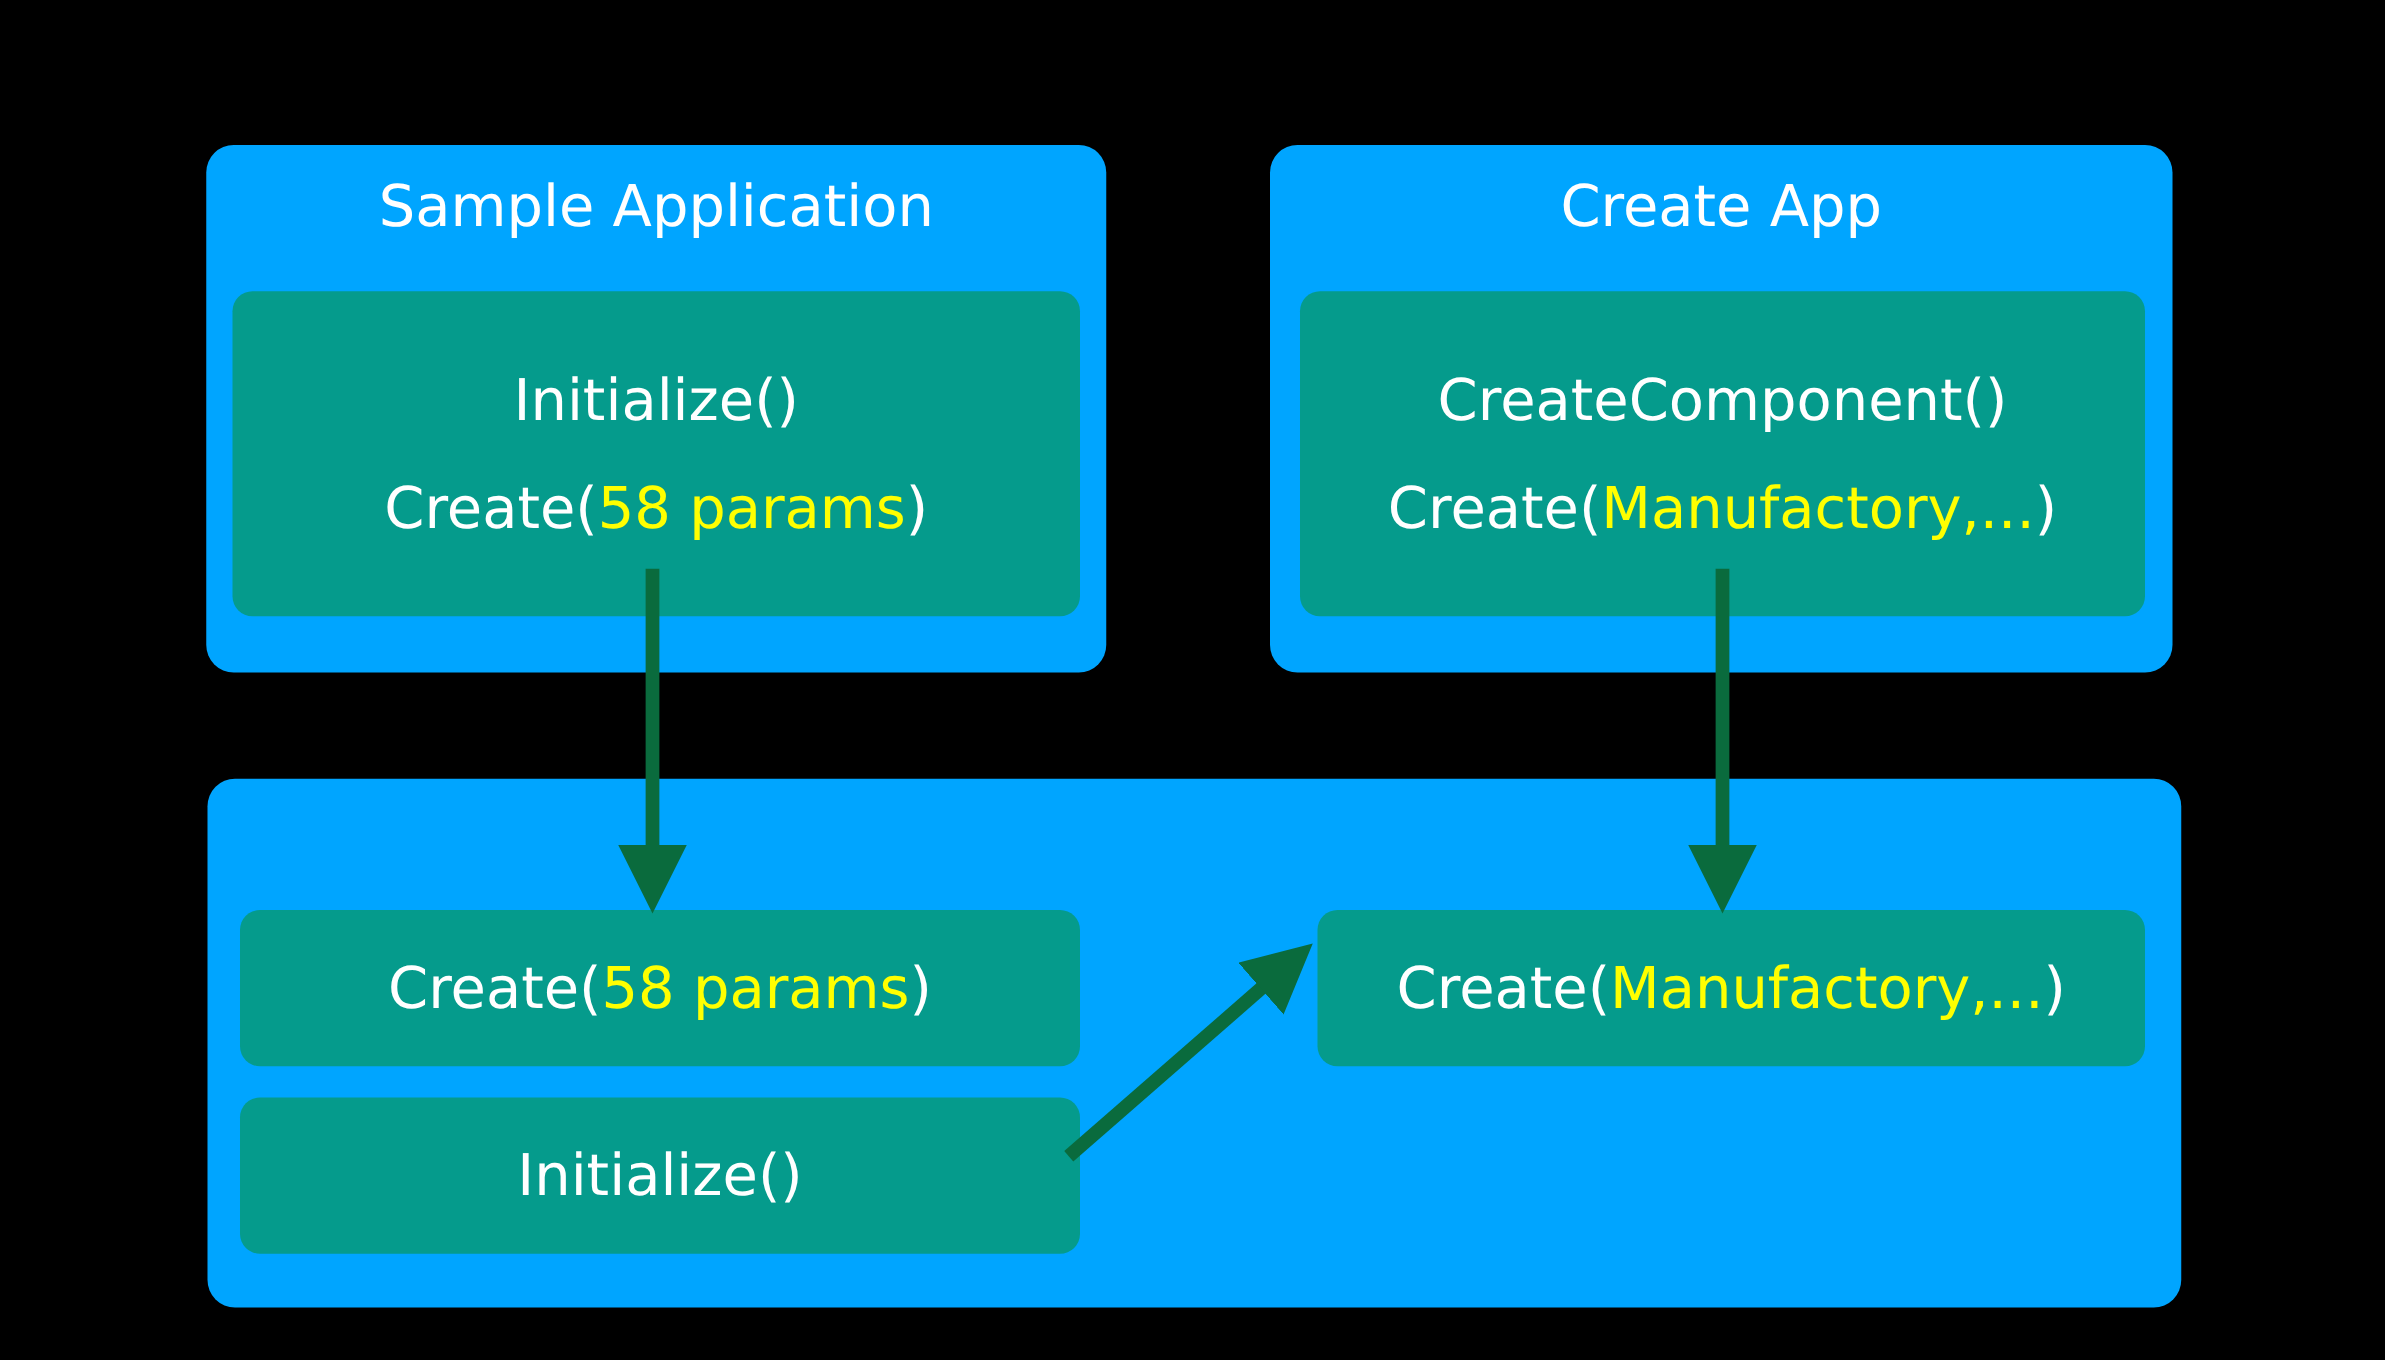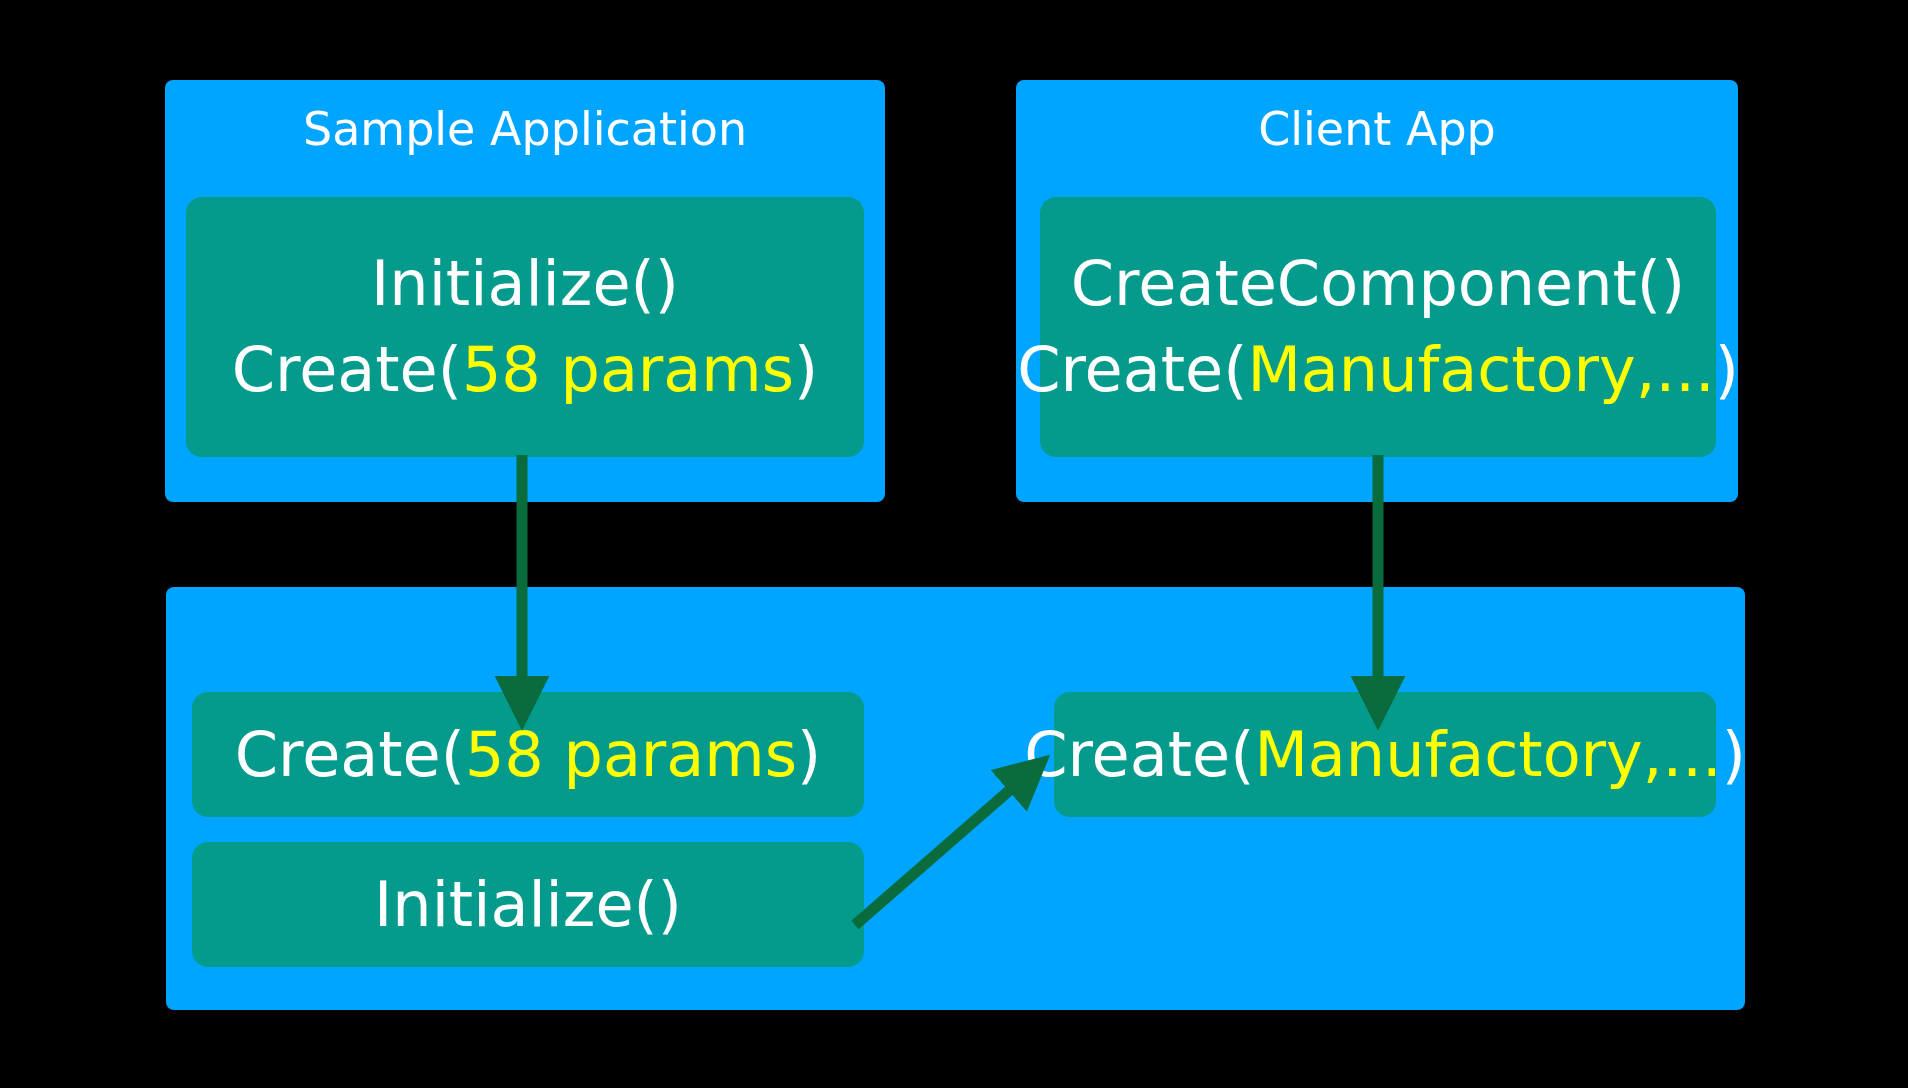--- a/index.html
+++ b/index.html
@@ -2,22 +2,23 @@
 <html><head>
 <meta charset="utf-8">
 <style>
   html,body{margin:0;padding:0;background:#000;}
   body{width:1908px;height:1088px;overflow:hidden;font-family:"DejaVu Sans","Liberation Sans",sans-serif;}
   #stage{position:relative;width:1908px;height:1088px;background:#000000;}
 
   .app-box{
     position:absolute;
     background:#00A5FF;
-    border-radius:8px;
+    border-radius:22px;
     box-sizing:border-box;
+    margin-top:36px;
   }
   .app-title{
     position:absolute;
     left:0;right:0;
     text-align:center;
     color:#FFFFFF;
     font-size:46px;
     font-weight:400;
     line-height:1;
     white-space:nowrap;
@@ -26,21 +27,21 @@
     position:absolute;
     background:#059B8C;
     border-radius:16px;
     box-sizing:border-box;
     display:flex;
     align-items:center;
     justify-content:center;
   }
   .method-label{
     color:#FFFFFF;
-    font-size:62px;
+    font-size:46px;
     font-weight:400;
     line-height:1.15;
     white-space:nowrap;
     text-align:left;
   }
   .hl{color:#FFFF00;}
   .stack{
     position:absolute;
     display:flex;
     flex-direction:column;
@@ -68,21 +69,21 @@
       <div class="method-label">
         <span>Initialize()</span>
       </div>
       <div class="method-label">
         <span>Create(</span><span class="hl">58 params</span><span>)</span>
       </div>
     </div>
   </div>
 
   <div class="app-box" style="left:1016px; top:80px; width:722px; height:422px;">
-    <div class="app-title" style="top:26px;">Client App</div>
+    <div class="app-title" style="top:26px;">Create App</div>
 
     <div class="method-box stack" style="left:24px; top:117px; width:676px; height:260px; padding:44px 0;">
       <div class="method-label">
         <span>CreateComponent()</span>
       </div>
       <div class="method-label">
         <span>Create(</span><span class="hl">Manufactory,...</span><span>)</span>
       </div>
     </div>
   </div>

